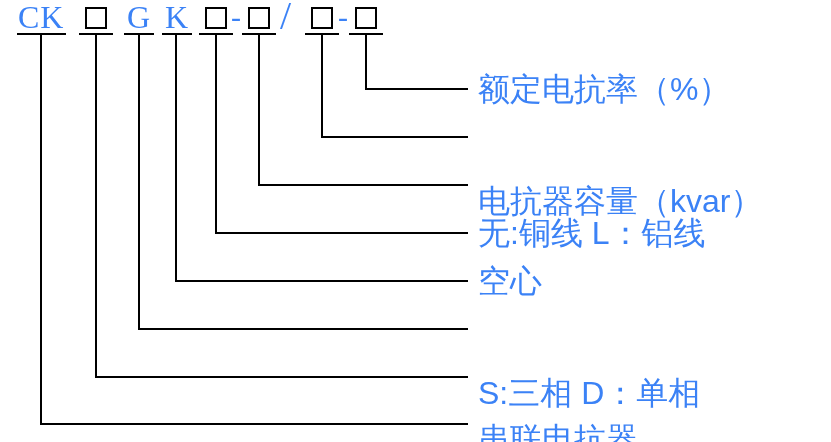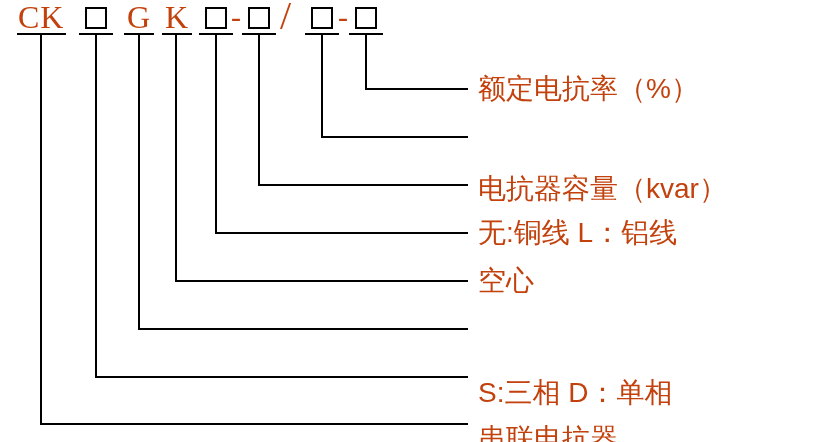--- a/index.html
+++ b/index.html
@@ -2,21 +2,21 @@
 <html><head>
 <meta charset="utf-8">
 <style>
   * { margin: 0; padding: 0; box-sizing: border-box; }
   html, body { background: #ffffff; }
   .diagram {
     position: relative;
     width: 831px;
     height: 442px;
     background: #ffffff;
-    color: #c2410c;
+    color: #3b82f6;
     font-family: "Liberation Sans", "DejaVu Sans", sans-serif;
     overflow: hidden;
   }
   .code-letter {
     position: absolute;
     top: 0;
     line-height: 34px;
     font-size: 32px;
     font-family: "Liberation Serif", "DejaVu Serif", serif;
     font-weight: 500;
@@ -40,21 +40,21 @@
   }
   .sep.slash {
     font-size: 40px;
     line-height: 32px;
     top: 0;
   }
   .label {
     position: absolute;
     left: 478px;
     line-height: 34px;
-    font-size: 28px;
+    font-size: 32px;
     white-space: nowrap;
   }
   svg.lines {
     position: absolute;
     left: 0;
     top: 0;
     width: 831px;
     height: 442px;
   }
 </style>
@@ -90,19 +90,19 @@
   <span class="code-letter" style="left:165px">K</span>
   <span class="box" style="left:205px"></span>
   <span class="sep" style="left:231px">-</span>
   <span class="box" style="left:248px"></span>
   <span class="sep slash" style="left:280px">/</span>
   <span class="box" style="left:311px"></span>
   <span class="sep" style="left:338px">-</span>
   <span class="box" style="left:355px"></span>
 
   <div class="label" style="top:72px">额定电抗率（%）</div>
-  <div class="label" style="top:172px">电抗器容量（kvar）</div>
+  <div class="label" style="top:184px">电抗器容量（kvar）</div>
   <div class="label" style="top:216px">无:铜线  L：铝线</div>
   <div class="label" style="top:264px">空心</div>
   <div class="label" style="top:376px">S:三相 D：单相</div>
   <div class="label" style="top:422px">串联电抗器</div>
 
 </div>
 
 </body></html>

